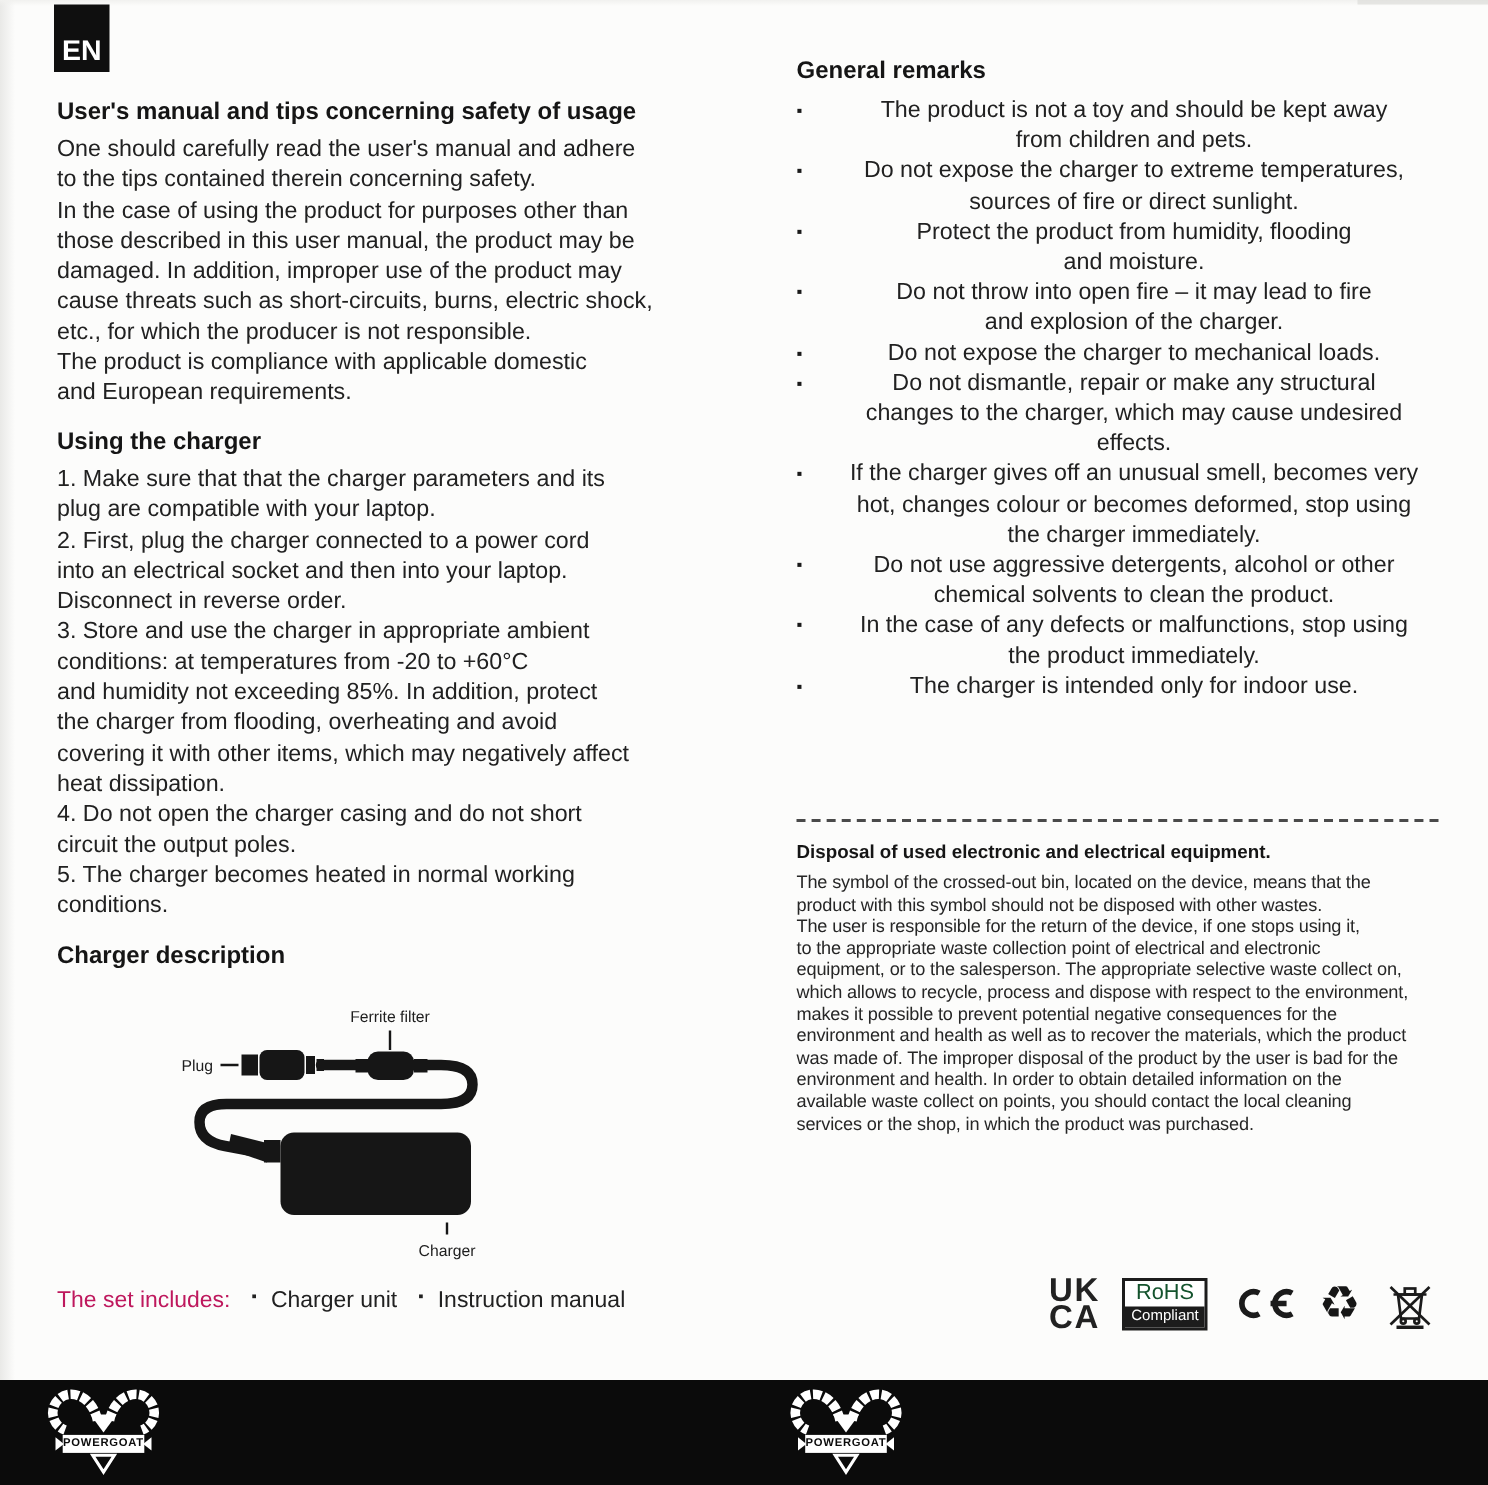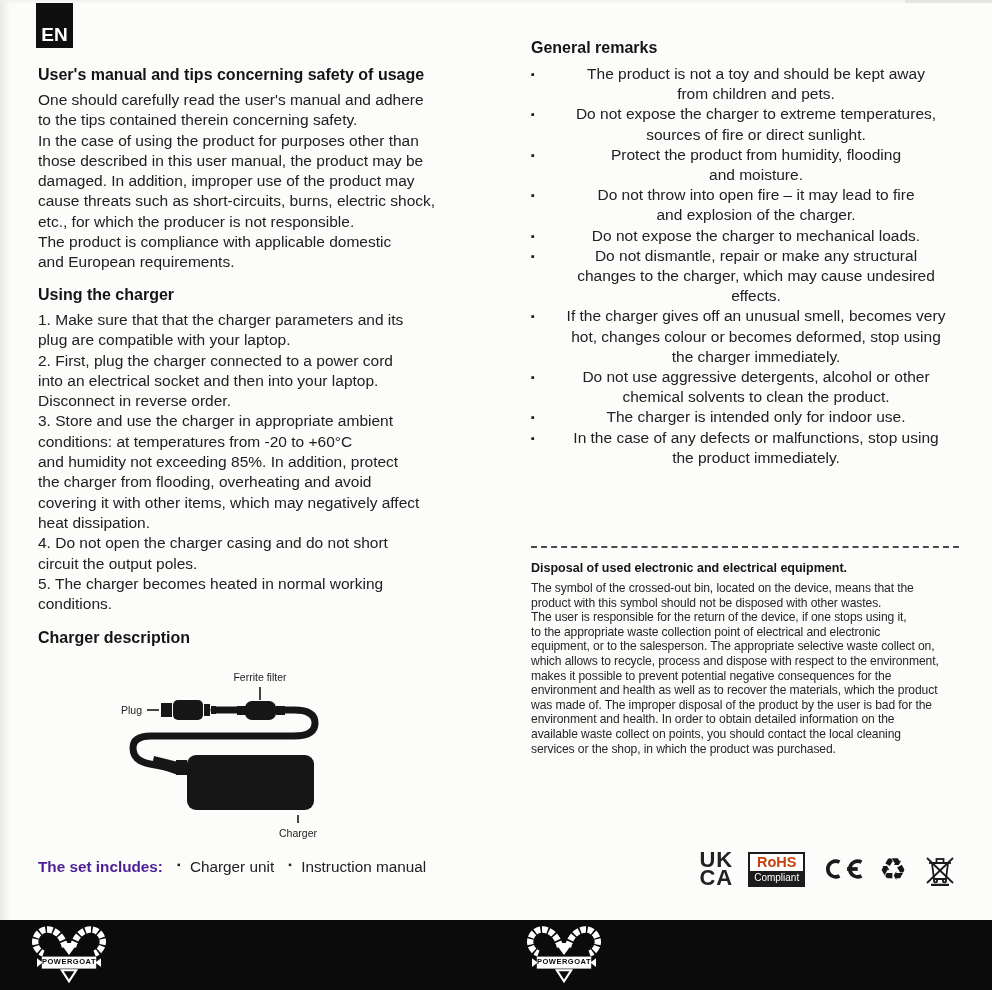--- a/index.html
+++ b/index.html
@@ -29,30 +29,30 @@
   ul.remarks li{position:relative;padding-left:15px;white-space:pre;
     font-size:15.5px;line-height:20.2px;color:#212121;}
   ul.remarks li::before{content:"▪";position:absolute;left:0;top:0;font-size:11px;line-height:20.2px;color:#1a1a1a;}
 
   .dashed-sep{position:absolute;left:531px;top:546px;width:428px;border-top:2px dashed #4a4a4a;}
 
   .disposal-h{font-size:12.5px;font-weight:bold;color:#151515;margin:0;}
   .disposal-p{white-space:pre;font-size:12.1px;line-height:14.6px;color:#262626;margin:0;letter-spacing:-0.1px;}
 
   .set-line{font-size:15.3px;color:#212121;}
-  .set-line .lbl{font-weight:bold;color:#4c1d95;}
+  .set-line .lbl{font-weight:normal;color:#be185d;}
   .set-line .item{margin-left:14px;position:relative;padding-left:13px;}
   .set-line .item::before{content:"▪";position:absolute;left:0;top:1px;font-size:10px;}
 
   
   .certs{position:absolute;left:531px;top:846px;width:429px;height:46px;
     display:flex;justify-content:flex-end;align-items:center;gap:15px;padding-right:2px;box-sizing:border-box;}
   .ukca{font-weight:bold;font-size:22px;line-height:18px;color:#222;letter-spacing:1px;text-align:center;}
   .rohs{border:2.5px solid #1c1c1c;text-align:center;background:#fff;}
-  .rohs .top{font-weight:bold;font-size:14.5px;color:#c2410c;padding:0 6px;line-height:17px;}
+  .rohs .top{font-weight:normal;font-size:14.5px;color:#14532d;padding:0 6px;line-height:17px;}
   .rohs .bot{background:#1c1c1c;color:#fff;font-size:10px;line-height:13px;padding:0 4px 1px;}
   .recycle{font-family:"DejaVu Sans",sans-serif;font-size:31px;line-height:31px;color:#161616;}
 
   
   .footer-bar{position:absolute;left:0;top:920px;width:992px;height:70px;background:#0b0b0b;}
   .goat{position:absolute;top:3px;width:82px;height:64px;}
   .goat svg{position:absolute;left:0;top:0;}
   .goat .brand{position:absolute;left:0;top:34px;width:82px;text-align:center;
     color:#0b0b0b;font-size:7.5px;font-weight:bold;letter-spacing:.5px;}
 </style>
@@ -146,23 +146,23 @@
 and explosion of the charger.</li>
   <li>Do not expose the charger to mechanical loads.</li>
   <li>Do not dismantle, repair or make any structural
 changes to the charger, which may cause undesired
 effects.</li>
   <li>If the charger gives off an unusual smell, becomes very
 hot, changes colour or becomes deformed, stop using
 the charger immediately.</li>
   <li>Do not use aggressive detergents, alcohol or other
 chemical solvents to clean the product.</li>
-  <li>The charger is intended only for indoor use.</li>
   <li>In the case of any defects or malfunctions, stop using
 the product immediately.</li>
+  <li>The charger is intended only for indoor use.</li>
 </ul>
 
 <div class="dashed-sep"></div>
 
 <h3 class="disposal-h abs" style="left:531px;top:561px;">Disposal of used electronic and electrical equipment.</h3>
 <p class="disposal-p abs" style="left:531px;top:581px;">The symbol of the crossed-out bin, located on the device, means that the
 product with this symbol should not be disposed with other wastes.
 The user is responsible for the return of the device, if one stops using it,
 to the appropriate waste collection point of electrical and electronic
 equipment, or to the salesperson. The appropriate selective waste collect on,

